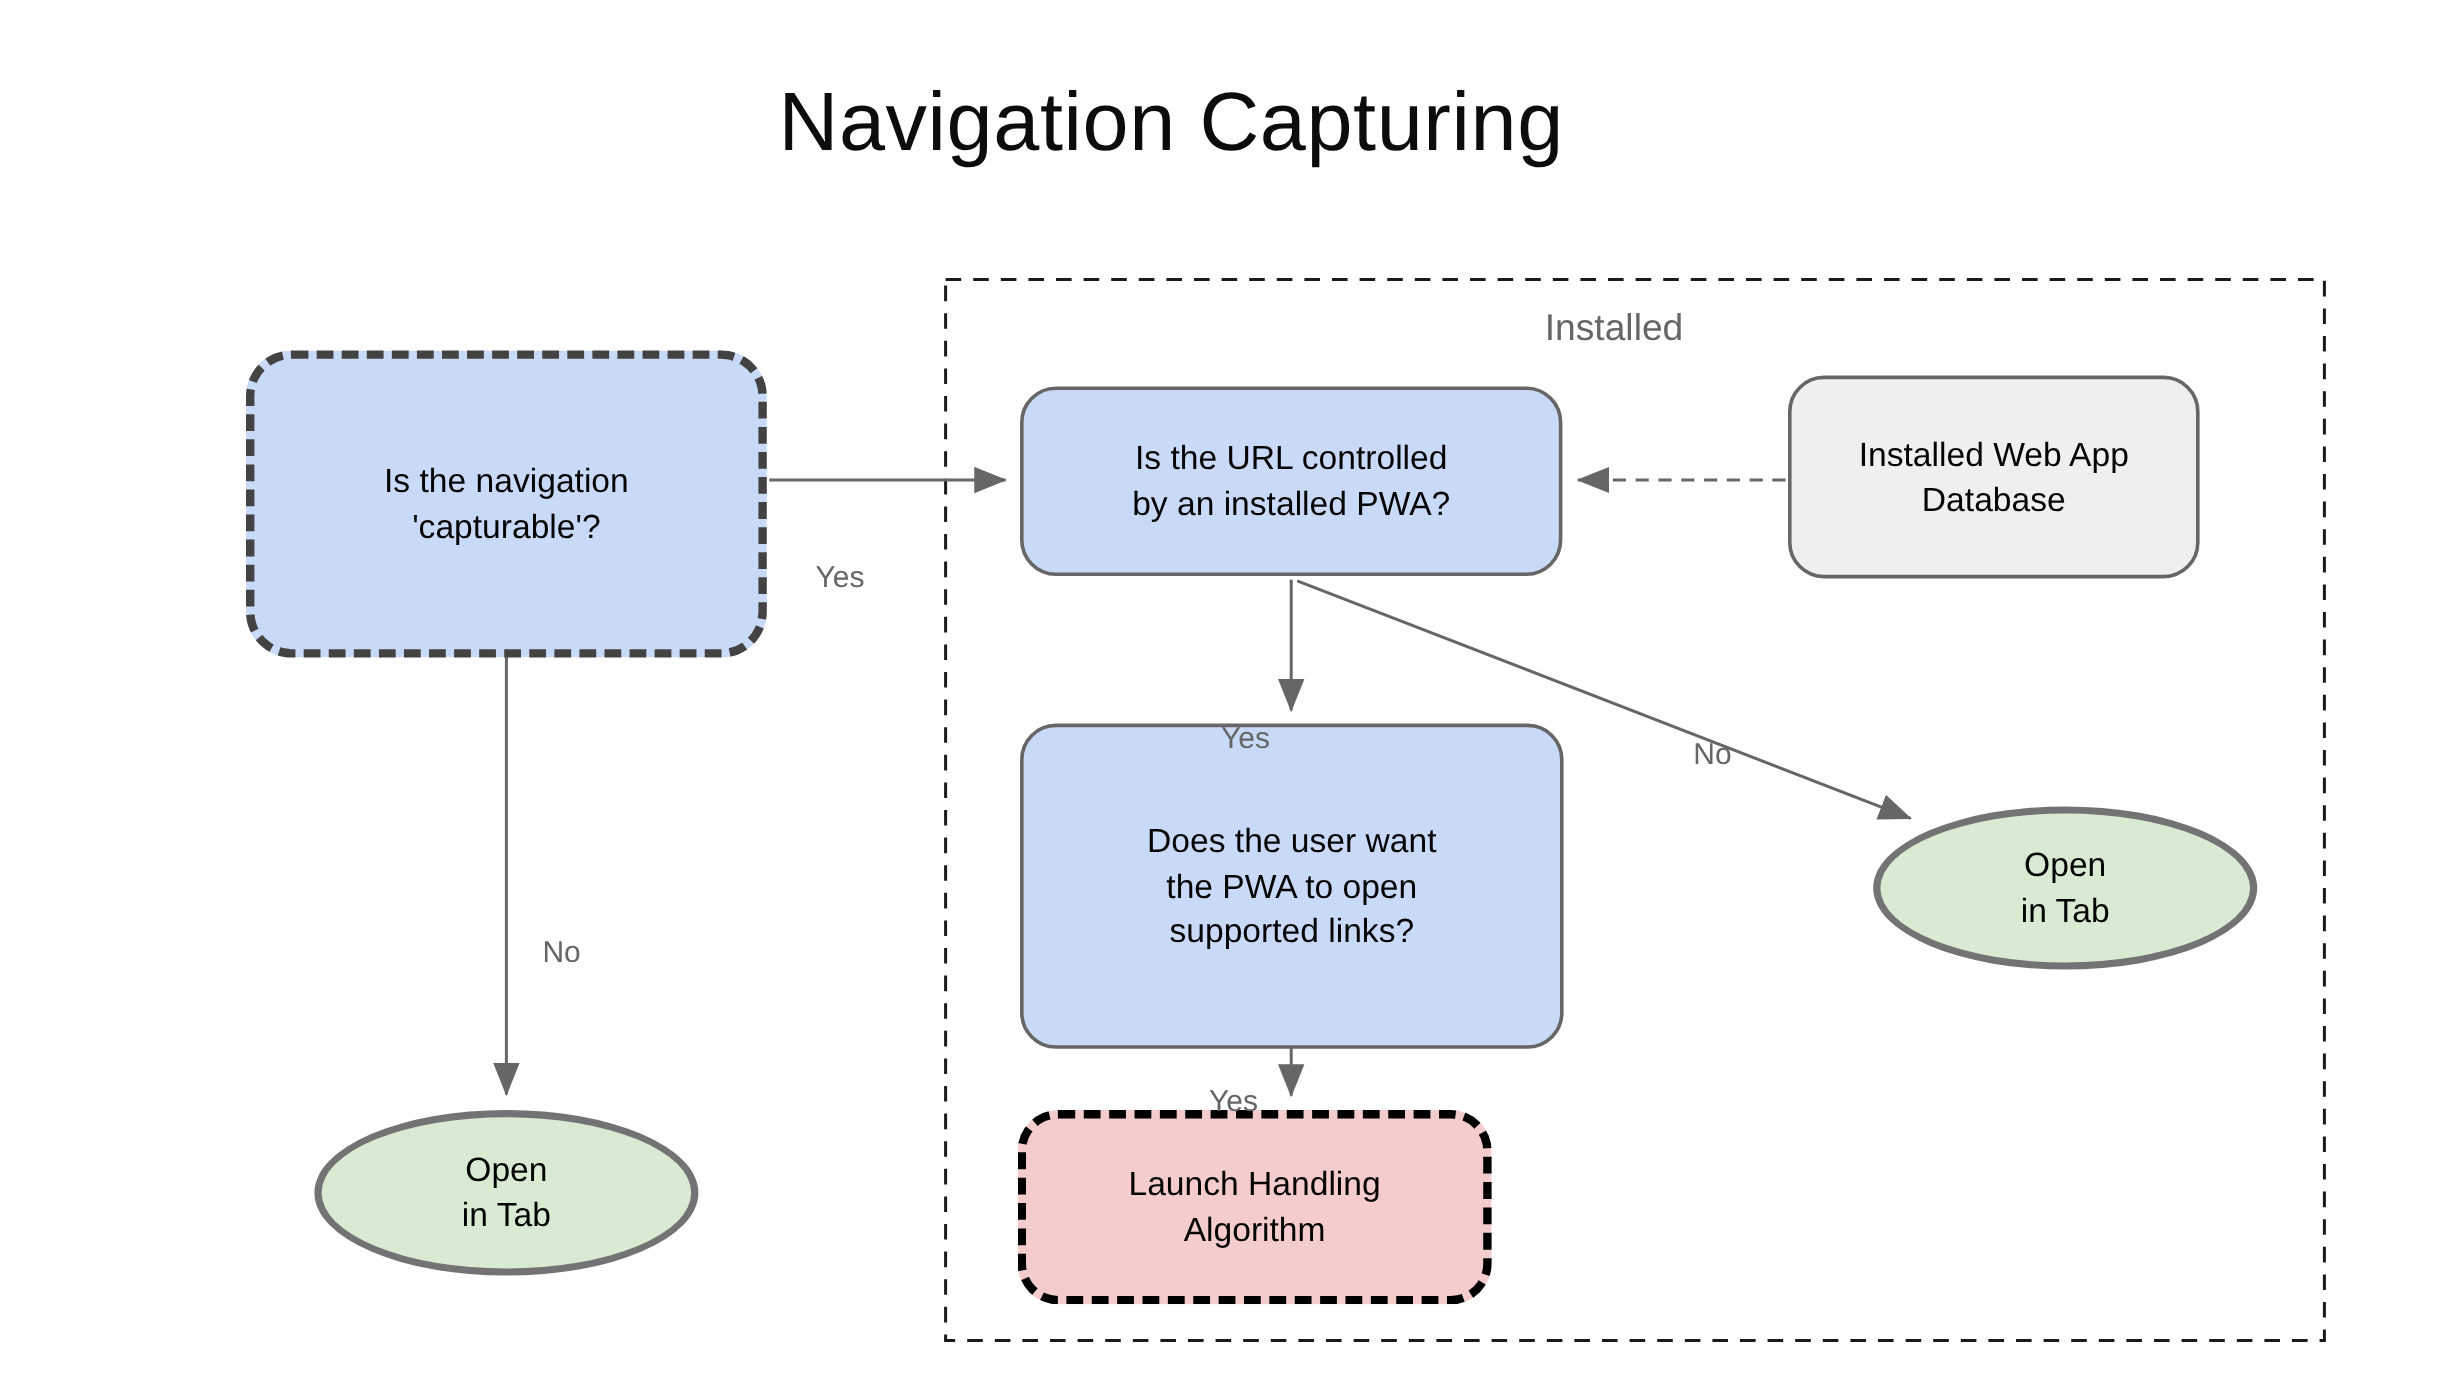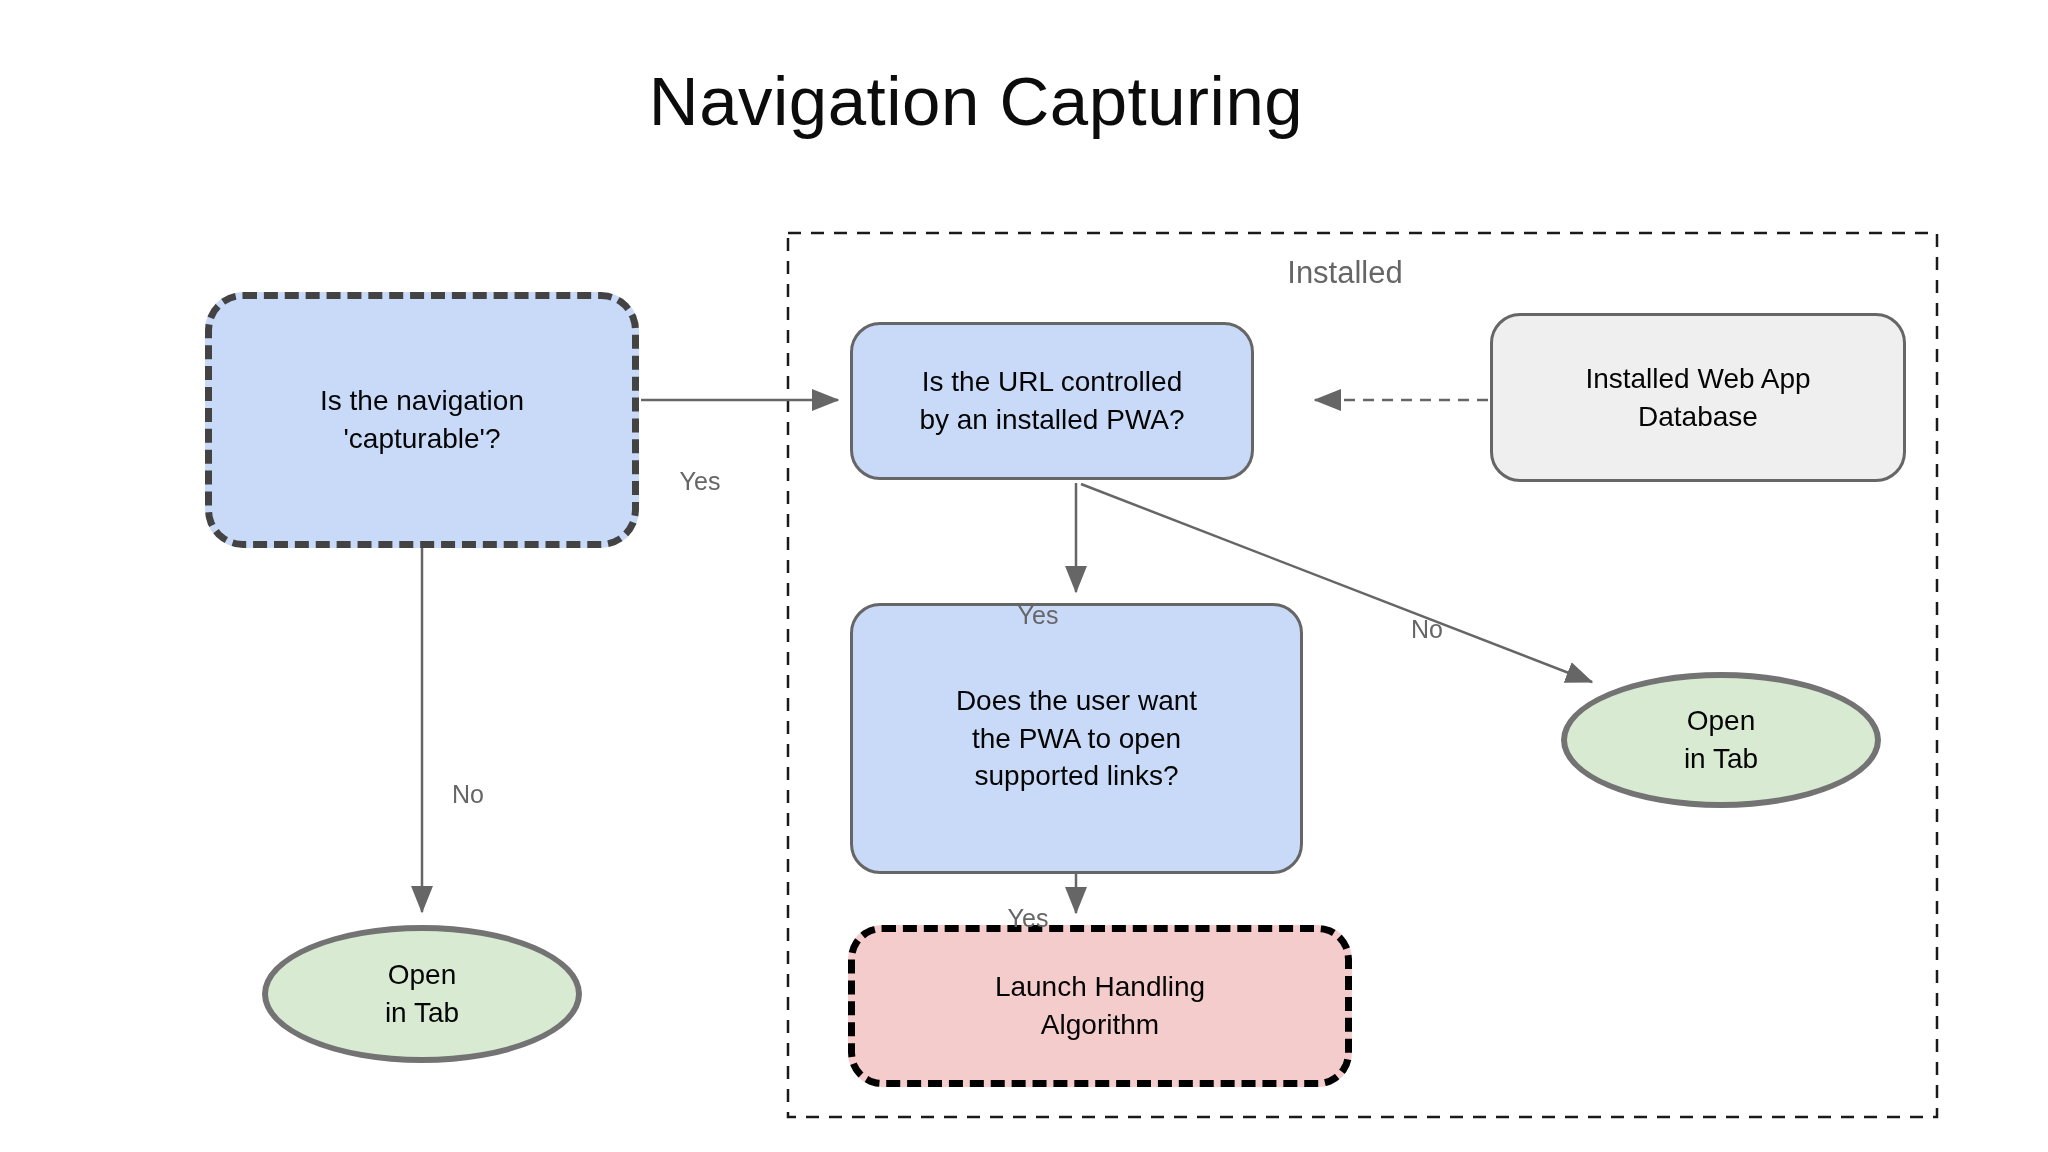--- a/index.html
+++ b/index.html
@@ -73,24 +73,24 @@
     top: 255px;
     width: 200px;
     text-align: center;
     color: #666666;
     font-size: 31px;
     white-space: nowrap;
   }
 
   
   #node-is-navigation-capturable { left: 205px; top: 292px; width: 434px; height: 256px; }
-  #node-is-url-controlled        { left: 850px; top: 322px; width: 404px; height: 158px; }
-  #node-installed-db             { left: 1490px; top: 313px; width: 416px; height: 169px; }
+  #node-is-url-controlled        { left: 850px; top: 322px; width: 452px; height: 158px; }
+  #node-installed-db             { left: 1490px; top: 313px; width: 343px; height: 169px; }
   #node-does-user-want           { left: 850px; top: 603px; width: 453px; height: 271px; }
-  #node-launch-handling          { left: 848px; top: 925px; width: 504px; height: 162px; }
+  #node-launch-handling          { left: 848px; top: 925px; width: 395px; height: 162px; }
   #node-open-in-tab-left         { left: 262px;  top: 925px; width: 320px; height: 138px; }
   #node-open-in-tab-right        { left: 1561px; top: 672px; width: 320px; height: 136px; }
 
   
   #label-yes-capturable { left: 660px;  top: 429px; width: 80px; }
   #label-no-capturable  { left: 428px;  top: 742px; width: 80px; }
   #label-yes-pwa        { left: 998px;  top: 563px; width: 80px; }
   #label-no-pwa         { left: 1387px; top: 577px; width: 80px; }
   #label-yes-links      { left: 988px;  top: 866px; width: 80px; }
 </style>

